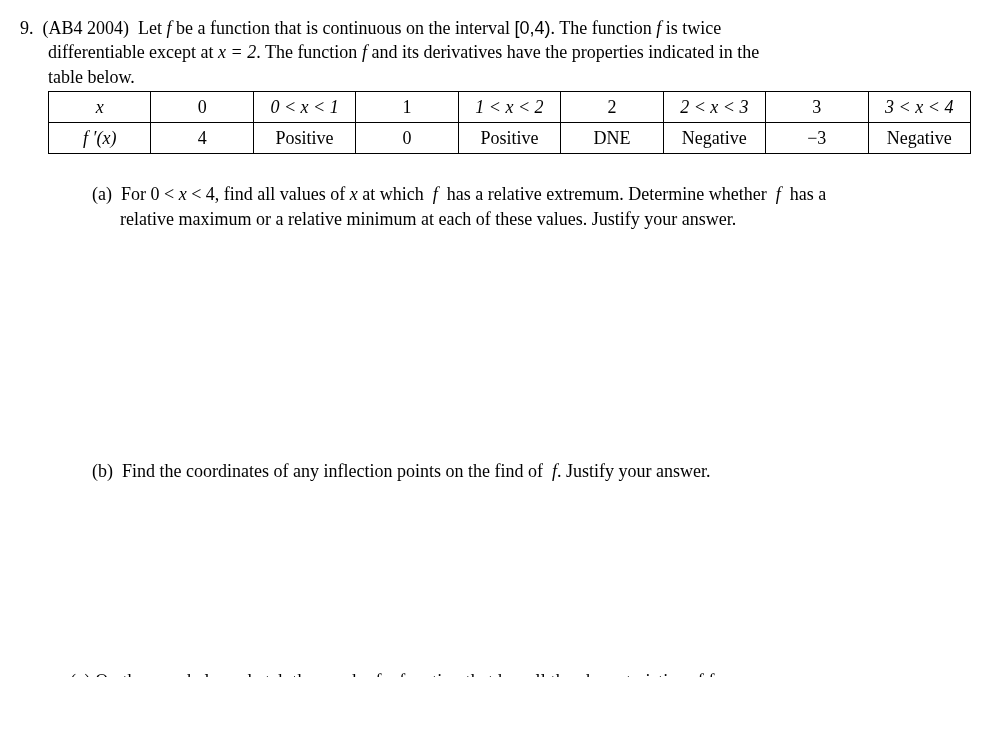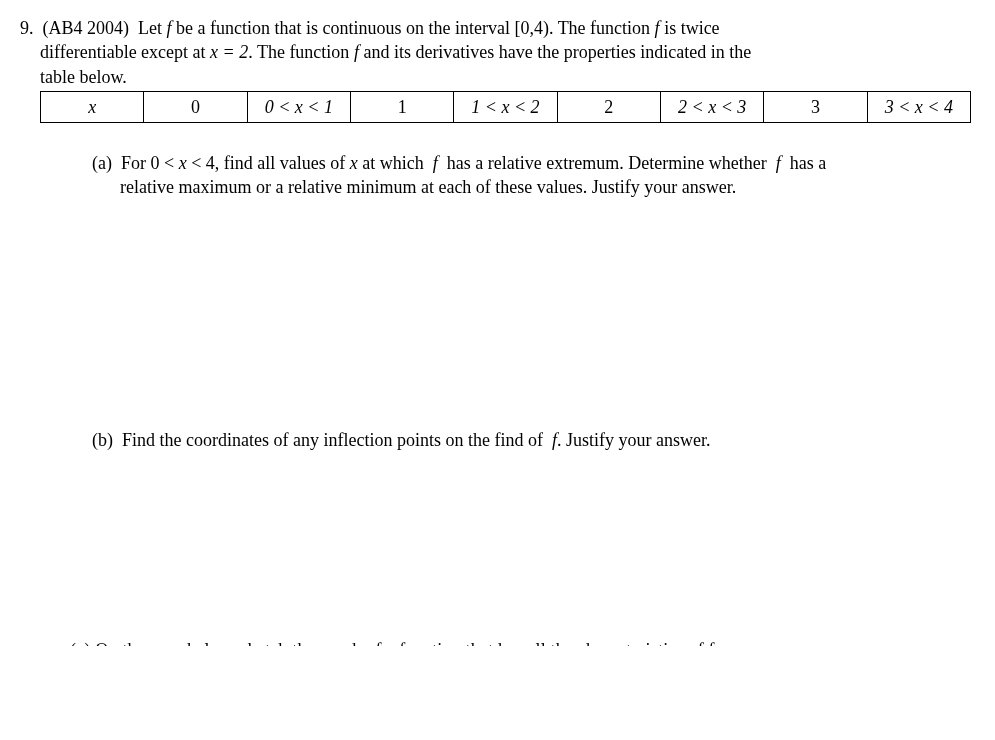--- a/index.html
+++ b/index.html
@@ -7,21 +7,21 @@
     font-size: 18px;
     color: #000;
     background: #fff;
     margin: 0;
     padding: 16px 24px 24px 20px;
     width: 995px;
     box-sizing: border-box;
     line-height: 1.35;
   }
   .stem-block {
-    margin-left: 20px;
+    margin-left: 28px;
   }
   table.data {
     border-collapse: collapse;
     width: 100%;
     margin-top: 2px;
     table-layout: fixed;
   }
   table.data td {
     border: 1px solid #000;
     text-align: center;
@@ -49,21 +49,21 @@
   .workspace-b {
     height: 180px;
   }
   .cutoff {
     margin-left: 50px;
     white-space: nowrap;
     overflow: hidden;
     letter-spacing: 0.2px;
   }
   .math-i { font-style: italic; }
-  .bracket { font-family: Liberation Serif, serif; }
+  .bracket { font-family: Liberation Sans, sans-serif; }
 </style>
 </head>
 <body>
 
 <div>
   <span>9.</span>&nbsp;
   <span>(AB4 2004)</span>&nbsp;
   <span>Let </span><span class="math-i">f</span><span> be a function that is continuous on the interval </span><span class="bracket">[0,4)</span><span>.  The function </span><span class="math-i">f</span><span> is twice</span>
 </div>
 <div class="stem-block">
@@ -78,20 +78,31 @@
     <td class="rowhead"><span class="math-i">x</span></td>
     <td>0</td>
     <td><span class="math-i">0 &lt; <span>x</span> &lt; 1</span></td>
     <td>1</td>
     <td><span class="math-i">1 &lt; <span>x</span> &lt; 2</span></td>
     <td>2</td>
     <td><span class="math-i">2 &lt; <span>x</span> &lt; 3</span></td>
     <td>3</td>
     <td><span class="math-i">3 &lt; <span>x</span> &lt; 4</span></td>
   </tr>
+  <tr>
+    <td class="rowhead"><span class="math-i">f</span> ′(<span class="math-i">x</span>)</td>
+    <td>4</td>
+    <td>Positive</td>
+    <td>0</td>
+    <td>Positive</td>
+    <td>DNE</td>
+    <td>Negative</td>
+    <td>−3</td>
+    <td>Negative</td>
+  </tr>
 </tbody>
     </table>
 </div>
 
 <div class="part">
   <span class="part-label">(a)</span>&nbsp;
   <span>For </span><span>0 &lt; <span class="math-i">x</span> &lt; 4</span><span>, find all values of </span><span class="math-i">x</span><span> at which </span>&nbsp;<span class="math-i">f</span>&nbsp;<span> has a relative extremum.  Determine whether </span>&nbsp;<span class="math-i">f</span>&nbsp;<span> has a</span>
   <div class="part-indent">relative maximum or a relative minimum at each of these values.  Justify your answer.</div>
 </div>
 

